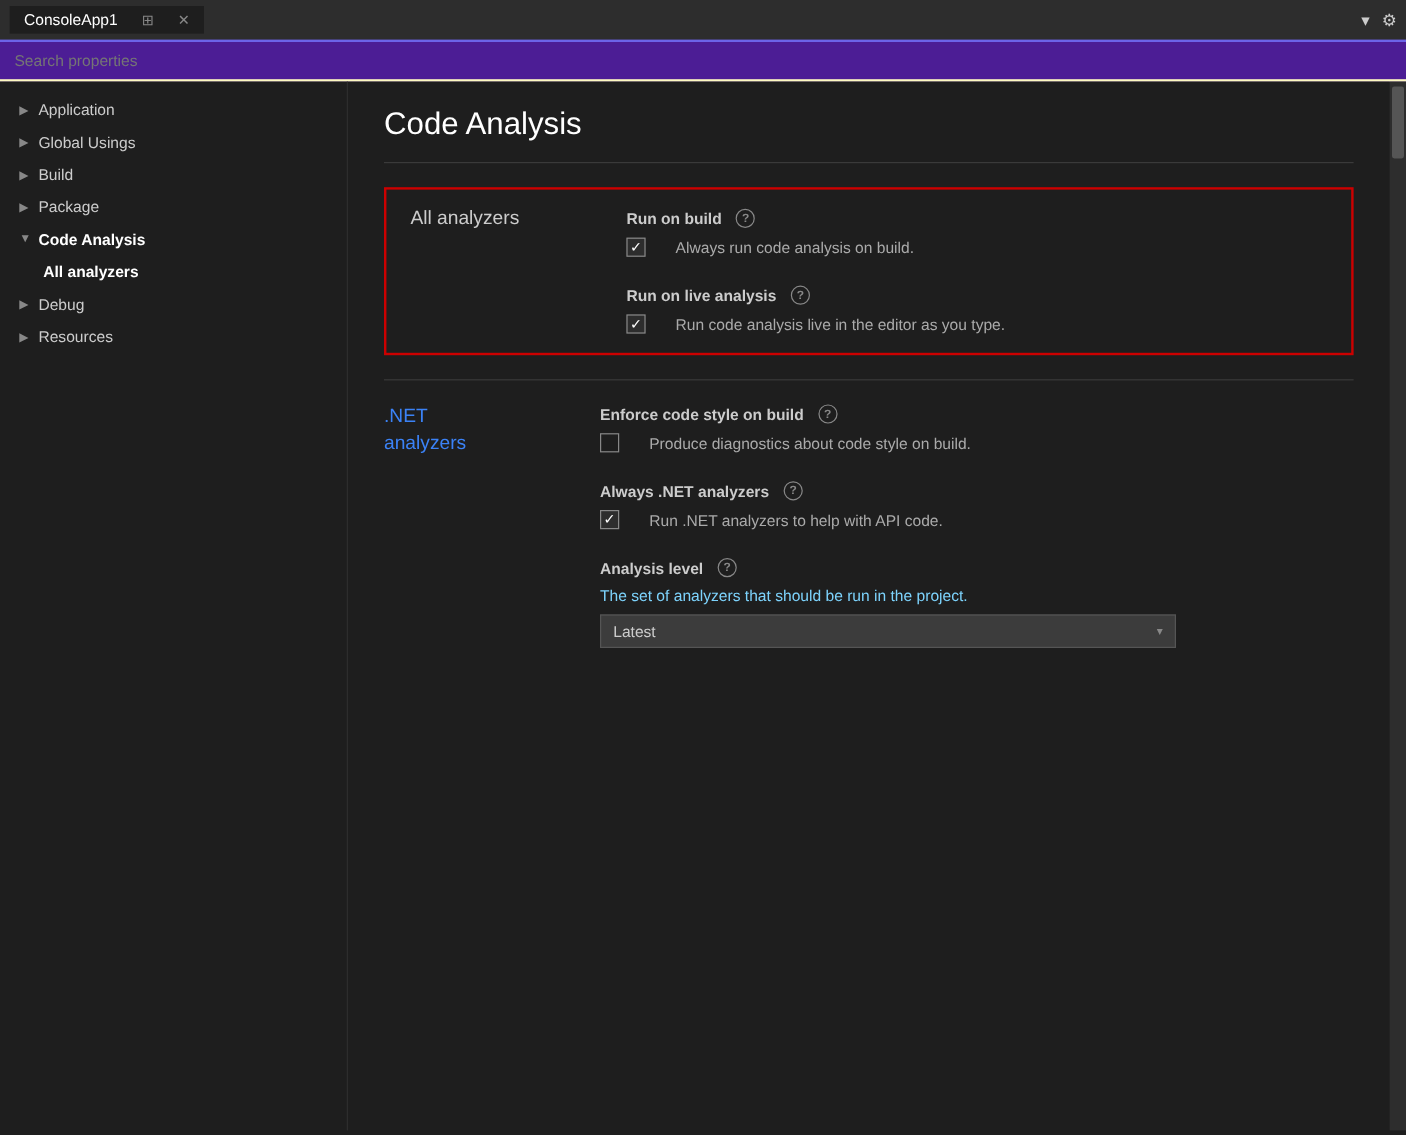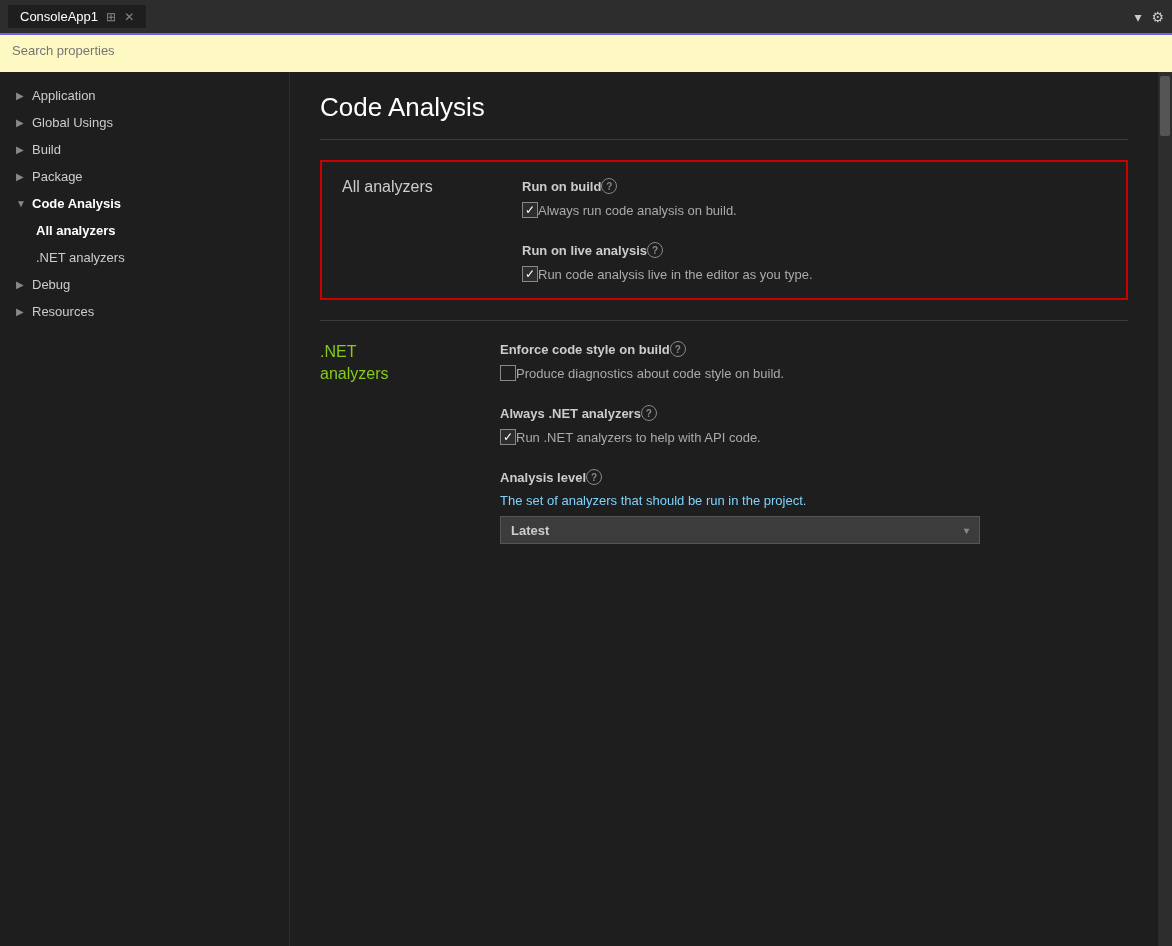--- a/index.html
+++ b/index.html
@@ -28,39 +28,39 @@
       align-items: center;
       gap: 8px;
     }
     .title-tab {
       background: #1e1e1e;
       color: #ffffff;
       padding: 4px 12px;
       font-size: 13px;
       display: flex;
       align-items: center;
-      gap: 8px;
+      gap: 20px;
       height: 100%;
     }
     .title-bar-right {
       display: flex;
       align-items: center;
       gap: 10px;
     }
     .title-icon {
       color: #cccccc;
       font-size: 14px;
       cursor: pointer;
     }
 
     
     .search-bar {
-      background: #fef9c3;
+      background: #4c1d95;
       padding: 8px 12px;
-      border-bottom: 6px solid #fef9c3;
+      border-bottom: 2px solid #fef9c3;
     }
     .search-bar input {
       background: transparent;
       border: none;
       outline: none;
       color: #888;
       font-size: 13px;
       width: 100%;
     }
 
@@ -169,40 +169,40 @@
     .control-group:last-child {
       margin-bottom: 0;
     }
 
     .control-title {
       font-weight: bold;
       color: #cccccc;
       margin-bottom: 8px;
       display: flex;
       align-items: center;
-      gap: 0;
+      gap: 12px;
     }
 
     .help-icon {
       display: inline-flex;
       align-items: center;
       justify-content: center;
       width: 16px;
       height: 16px;
       border: 1px solid #888;
       border-radius: 50%;
       font-size: 10px;
       color: #888;
       cursor: pointer;
     }
 
     .checkbox-row {
       display: flex;
       align-items: center;
-      gap: 0;
+      gap: 25px;
       color: #aaaaaa;
       font-size: 13px;
     }
 
     .checkbox-custom {
       width: 16px;
       height: 16px;
       border: 1px solid #888;
       background: #2d2d2d;
       display: flex;
@@ -226,21 +226,20 @@
       border: 1px solid #555;
       color: #cccccc;
       padding: 4px 10px;
       font-size: 13px;
       width: 480px;
       display: flex;
       justify-content: space-between;
       align-items: center;
       cursor: pointer;
       height: 28px;
-      font-weight: bold;
     }
     .dropdown-arrow {
       font-size: 10px;
       color: #888;
     }
 
     
     .scrollbar-track {
       width: 14px;
       background: #2d2d2d;
@@ -253,21 +252,21 @@
       background: #555;
       margin: 2px auto;
       position: absolute;
       top: 2px;
       left: 2px;
       border-radius: 2px;
     }
 
     .net-analyzers-label {
       font-size: 16px;
-      color: #84cc16;
+      color: #3b82f6;
       min-width: 140px;
       line-height: 1.4;
     }
   </style>
 </head>
 <body>
 
 <div class="title-bar">
   <div class="title-bar-left">
     <div class="title-tab">
@@ -306,23 +305,20 @@
       <span class="chevron-right">▶</span>
       <span>Package</span>
     </div>
     <div class="sidebar-item active">
       <span class="chevron-down">▼</span>
       <span>Code Analysis</span>
     </div>
     <div class="sidebar-item child active">
       <span>All analyzers</span>
     </div>
-    <div class="sidebar-item child">
-      <span>.NET analyzers</span>
-    </div>
     <div class="sidebar-item">
       <span class="chevron-right">▶</span>
       <span>Debug</span>
     </div>
     <div class="sidebar-item">
       <span class="chevron-right">▶</span>
       <span>Resources</span>
     </div>
   </div>
 

